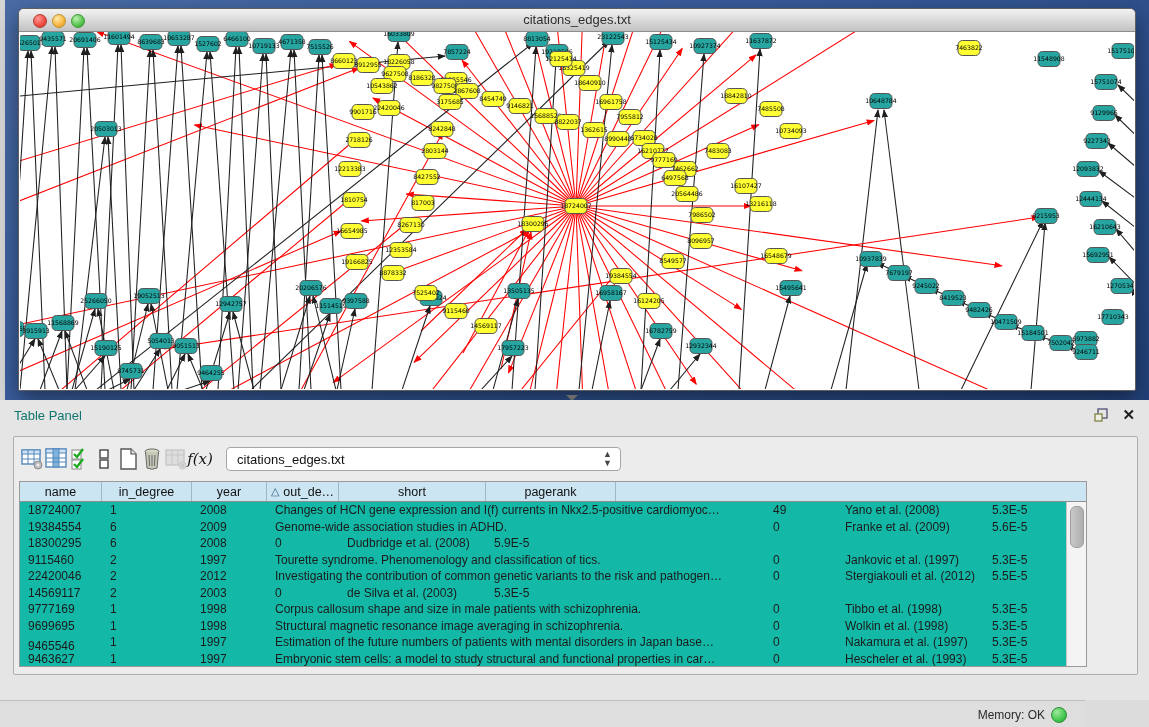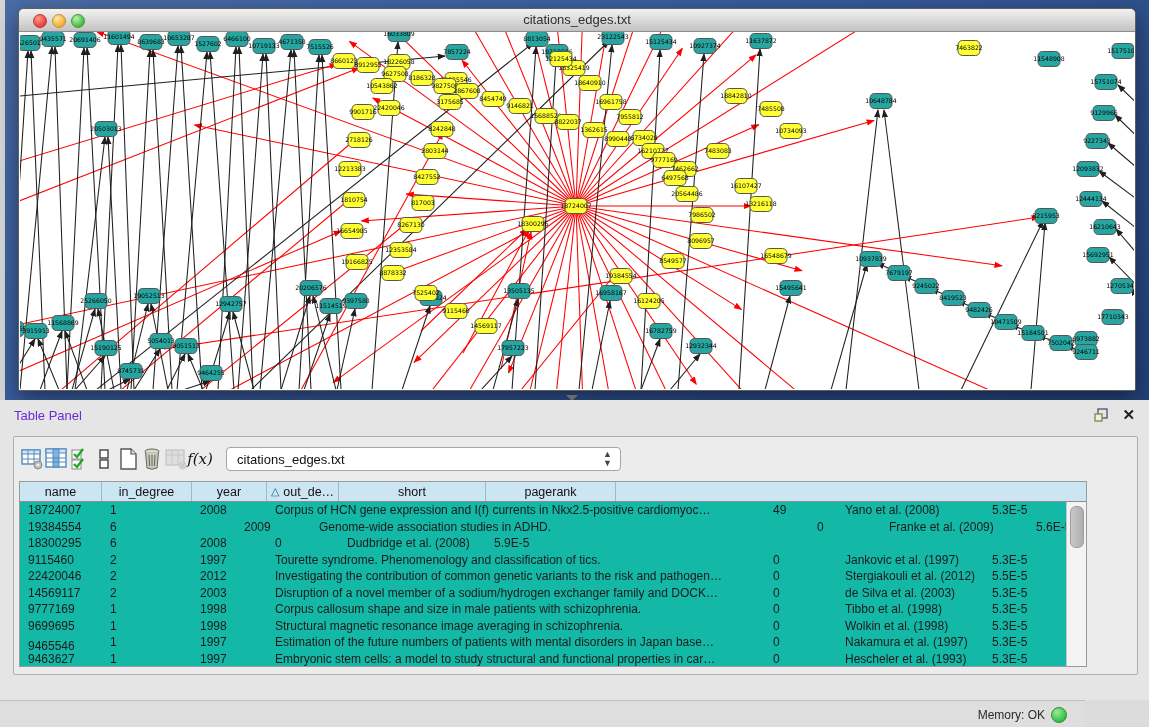--- a/index.html
+++ b/index.html
@@ -22,21 +22,21 @@
   .light.yellow{left:33px;background:radial-gradient(circle at 35% 30%,#ffe9a8,#f6b43e 60%,#d79426);border:1px solid #c2912f;}
   .light.green{left:52px;background:radial-gradient(circle at 35% 30%,#bdf0b0,#54c44d 60%,#33962f);border:1px solid #3f9a38;}
   #canvas-wrap{position:absolute;left:1px;top:23px;right:1px;bottom:1px;background:#fff;overflow:hidden;}
   #graph-svg{display:block;}
   
   #splitter-handle{position:absolute;left:566px;top:395px;width:0;height:0;
     border-left:6px solid transparent;border-right:6px solid transparent;border-top:6px solid #6b6b6b;}
   
   #table-panel{position:absolute;left:0;top:400px;width:1149px;height:300px;background:#e5e5e5;}
   #tp-header{position:absolute;left:0;top:0;width:100%;height:32px;}
-  #tp-title{position:absolute;left:14px;top:8px;font-size:13px;color:#6d28d9;}
+  #tp-title{position:absolute;left:14px;top:8px;font-size:13px;color:#0f766e;}
   #tp-float{position:absolute;right:40px;top:7px;width:16px;height:16px;cursor:default;}
   #tp-close{position:absolute;right:14px;top:6px;font-size:15px;font-weight:bold;color:#1d1d1d;}
   #tp-inner{position:absolute;left:13px;top:36px;width:1123px;height:237px;
     background:#ececec;border:1px solid #aeaeae;border-radius:2px;}
   
   #tp-toolbar{position:absolute;left:6px;top:6px;height:32px;display:flex;align-items:center;}
   .tbtn{width:24px;height:24px;display:flex;align-items:center;justify-content:center;}
   .tbtn.disabled{opacity:.45;}
   #fx-label{font-family:"DejaVu Serif",serif;font-style:italic;font-size:15px;color:#111;}
   #sheet-select{width:393px;height:22px;margin-left:14px;background:#fff;border:1px solid #a5a5a5;
@@ -592,29 +592,29 @@
           </div>
           <div class="hcell" style="width: 130px; flex: 0 0 130px;">
             <span>pagerank</span>
           </div>
         </div>
       <div id="tbl-body">
           <div class="trow">
             <div class="tcell" style="width: 82px; flex: 0 0 82px;">18724007</div>
             <div class="tcell" style="width: 90px; flex: 0 0 90px;">1</div>
             <div class="tcell" style="width: 75px; flex: 0 0 75px;">2008</div>
-            <div class="tcell" style="width: 498px; flex: 0 0 498px;">Corpus of HCN gene expression and I(f) currents in Nkx2.5-positive cardiomyoc…</div>
+            <div class="tcell" style="width: 498px; flex: 0 0 498px;">Changes of HCN gene expression and I(f) currents in Nkx2.5-positive cardiomyoc…</div>
             <div class="tcell" style="width: 72px; flex: 0 0 72px;">49</div>
             <div class="tcell" style="width: 147px; flex: 0 0 147px;">Yano et al. (2008)</div>
             <div class="tcell" style="width: 130px; flex: 0 0 130px;">5.3E-5</div>
           </div>
           <div class="trow">
             <div class="tcell" style="width: 82px; flex: 0 0 82px;">19384554</div>
             <div class="tcell" style="width: 90px; flex: 0 0 90px;">6</div>
-            <div class="tcell" style="width: 75px; flex: 0 0 75px; margin-left: 44px;">2009</div>
+            <div class="tcell" style="width: 75px; flex: 0 0 75px;">2009</div>
             <div class="tcell" style="width: 498px; flex: 0 0 498px;">Genome-wide association studies in ADHD.</div>
             <div class="tcell" style="width: 72px; flex: 0 0 72px;">0</div>
             <div class="tcell" style="width: 147px; flex: 0 0 147px;">Franke et al. (2009)</div>
             <div class="tcell" style="width: 130px; flex: 0 0 130px;">5.6E-5</div>
           </div>
           <div class="trow">
             <div class="tcell" style="width: 82px; flex: 0 0 82px;">18300295</div>
             <div class="tcell" style="width: 90px; flex: 0 0 90px;">6</div>
             <div class="tcell" style="width: 75px; flex: 0 0 75px;">2008</div>
             <div class="tcell" style="width: 72px; flex: 0 0 72px;">0</div>
@@ -636,21 +636,20 @@
             <div class="tcell" style="width: 75px; flex: 0 0 75px;">2012</div>
             <div class="tcell" style="width: 498px; flex: 0 0 498px;">Investigating the contribution of common genetic variants to the risk and pathogen…</div>
             <div class="tcell" style="width: 72px; flex: 0 0 72px;">0</div>
             <div class="tcell" style="width: 147px; flex: 0 0 147px;">Stergiakouli et al. (2012)</div>
             <div class="tcell" style="width: 130px; flex: 0 0 130px;">5.5E-5</div>
           </div>
           <div class="trow">
             <div class="tcell" style="width: 82px; flex: 0 0 82px;">14569117</div>
             <div class="tcell" style="width: 90px; flex: 0 0 90px;">2</div>
             <div class="tcell" style="width: 75px; flex: 0 0 75px;">2003</div>
-            <div class="tcell" style="width: 498px; flex: 0 0 498px;">Disruption of a novel member of a sodium/hydrogen exchanger family and DOCK…</div>
             <div class="tcell" style="width: 72px; flex: 0 0 72px;">0</div>
             <div class="tcell" style="width: 147px; flex: 0 0 147px;">de Silva et al. (2003)</div>
             <div class="tcell" style="width: 130px; flex: 0 0 130px;">5.3E-5</div>
           </div>
           <div class="trow">
             <div class="tcell" style="width: 82px; flex: 0 0 82px;">9777169</div>
             <div class="tcell" style="width: 90px; flex: 0 0 90px;">1</div>
             <div class="tcell" style="width: 75px; flex: 0 0 75px;">1998</div>
             <div class="tcell" style="width: 498px; flex: 0 0 498px;">Corpus callosum shape and size in male patients with schizophrenia.</div>
             <div class="tcell" style="width: 72px; flex: 0 0 72px;">0</div>

